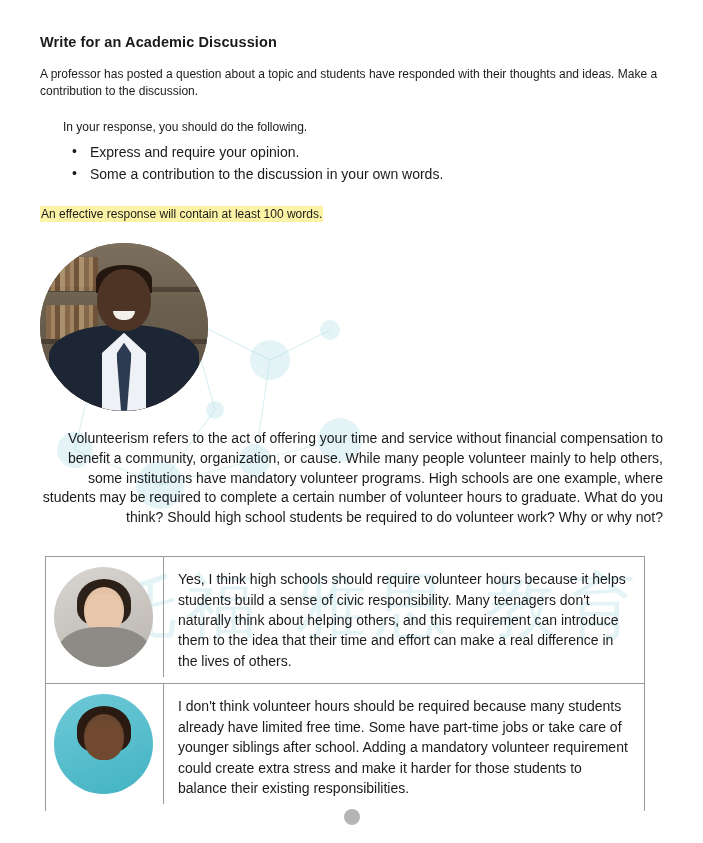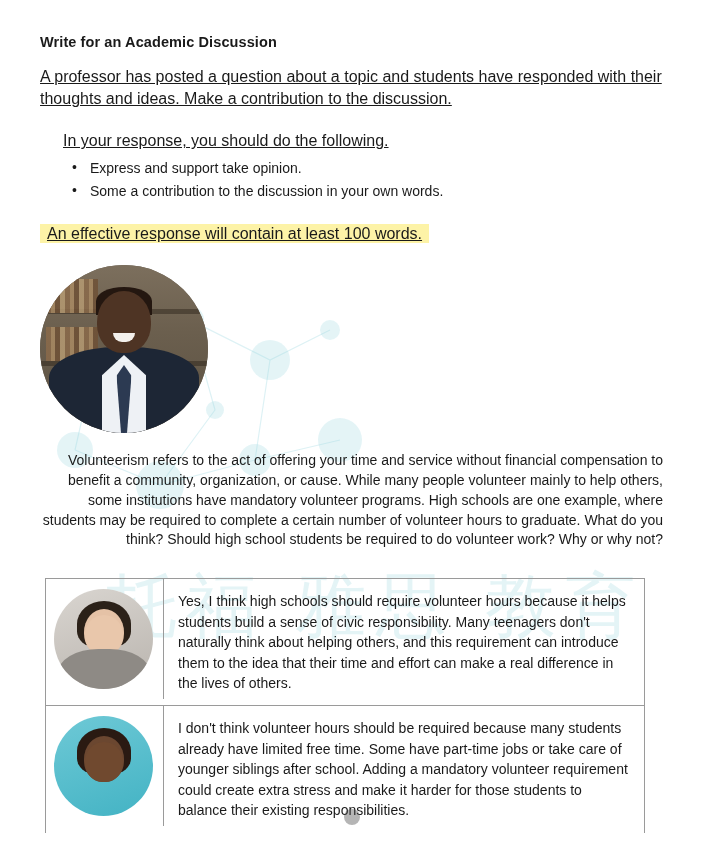--- a/index.html
+++ b/index.html
@@ -49,24 +49,23 @@
   }
 
   h1.doc-title {
     font-size: 14.5px;
     font-weight: bold;
     margin: 0 0 16px 0;
     letter-spacing: 0.1px;
   }
 
   p.para {
-    font-size: 16px;
+    font-size: 12px;
     line-height: 1.38;
     margin: 0 0 20px 0;
-    text-decoration: underline;
   }
   p.para.tight {
     margin-bottom: 6px;
     margin-left: 23px;
   }
 
   ul.bullets {
     margin: 0 0 22px 0;
     padding-left: 28px;
     list-style: none;
@@ -82,21 +81,21 @@
     content: "\2022";
     position: absolute;
     left: 4px;
     top: -1px;
     font-size: 14px;
     color: #1a1a1a;
   }
 
   .highlight {
     background: #fdf3a7;
-    padding: 1px 7px;
+    padding: 1px 1px;
   }
 
   
   .prof-avatar-wrap {
     margin: 6px 0 18px 0;
   }
   .prof-avatar {
     width: 168px;
     height: 168px;
     border-radius: 50%;
@@ -336,21 +335,21 @@
 
   <h1 class="doc-title">Write for an Academic Discussion</h1>
 
   <p class="para">A professor has posted a question about a topic and students have responded with their thoughts and ideas. Make a contribution to the discussion.</p>
 
 
 
   <p class="para tight">In your response, you should do the following.</p>
 
   <ul class="bullets">
-    <li>Express and support take opinion.</li>
+    <li>Express and require your opinion.</li>
     <li>Some a contribution to the discussion in your own words.</li>
   </ul>
 
   <p class="para">
     <span class="highlight">An effective response will contain at least 100 words.</span>
   </p>
 
   <div class="prof-avatar-wrap">
     <div class="prof-avatar">
       <div class="bg-shelf"></div>

